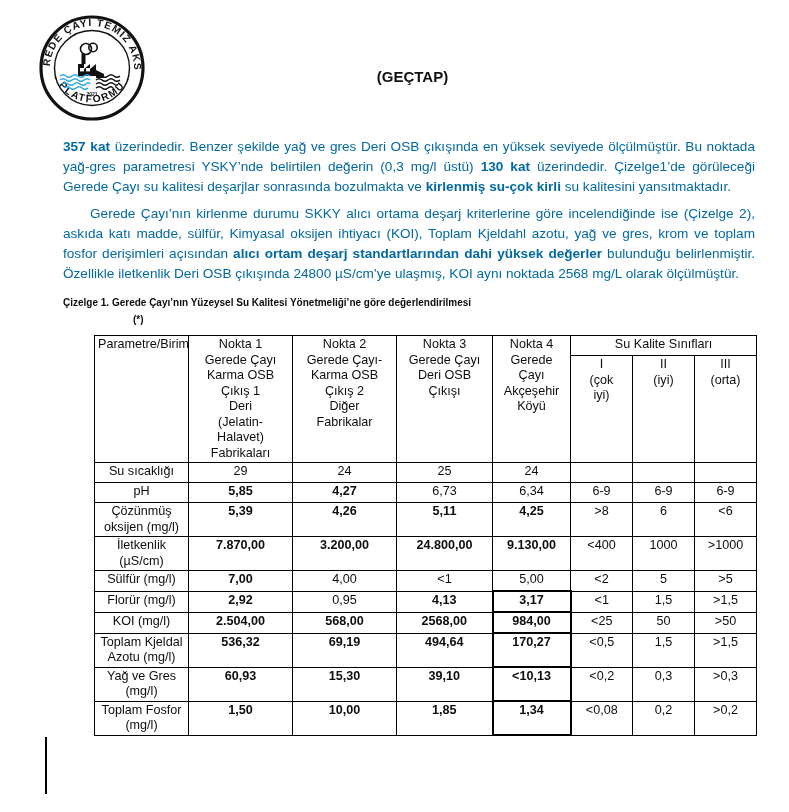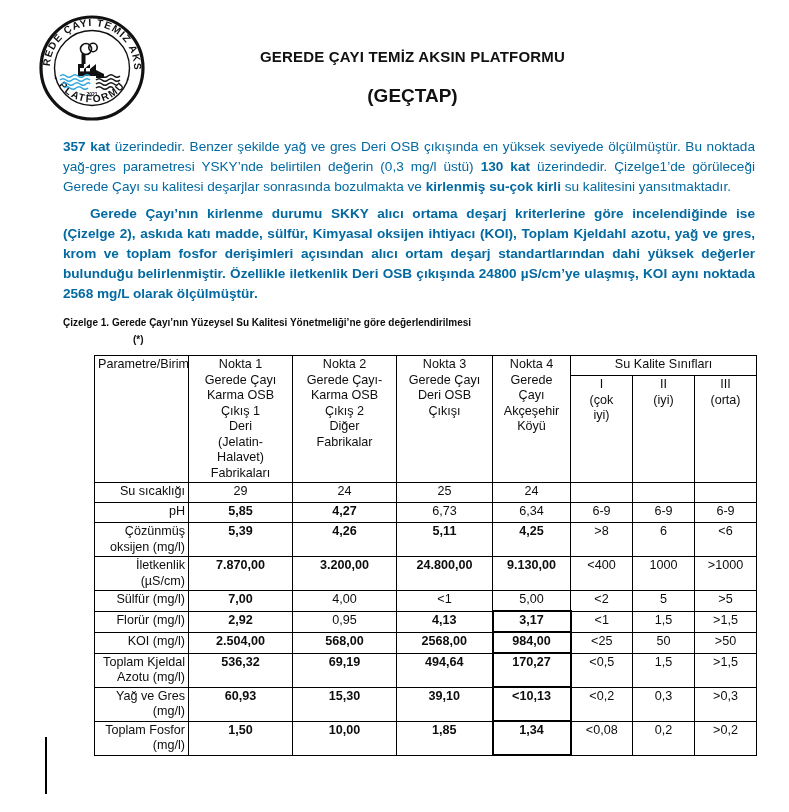--- a/index.html
+++ b/index.html
@@ -9,29 +9,29 @@
     background:#ffffff;
     color:#111;
     font-family:"Liberation Sans","DejaVu Sans",sans-serif;
     overflow:hidden;
   }
   
   .doc-header{display:flex;align-items:flex-start;padding:12px 0 0 36px;}
   .logo-wrap{width:112px;height:112px;flex:0 0 auto;}
   .titles{flex:1;text-align:center;padding:36px 112px 0 0;}
   .title-main{font-weight:bold;font-size:15px;letter-spacing:.2px;}
-  .title-sub{font-weight:bold;font-size:19px;margin-top:20px;}
+  .title-sub{font-weight:bold;font-size:15px;margin-top:20px;}
   
   .doc-main{padding:0 34px 0 63px;}
   p.body-par{
     font-size:13.6px;line-height:20px;text-align:justify;
     margin:0 0 7px 0;color:#0369a1;
   }
   p.body-par.first{margin-top:13px;}
-  p.body-par.indent{text-indent:27px;font-weight:bold;}
+  p.body-par.indent{text-indent:27px;}
   .caption{
     font-weight:bold;font-size:10px;line-height:17px;
     margin:10px 0 7px 0;color:#0d0d0d;
   }
   .caption .cap-line2{display:block;padding-left:70px;}
   
   table.wq{
     border-collapse:collapse;
     margin-left:31px;
     width:662px;
@@ -41,21 +41,21 @@
   }
   table.wq th,table.wq td{
     border:1.5px solid #000;
     padding:1px 3px 1px 3px;
     font-weight:normal;
     vertical-align:top;
     text-align:center;
     overflow:hidden;
   }
   table.wq th.pre{white-space:pre-line;}
-  table.wq .param,table.wq td.param{text-align:right;}
+  table.wq .param,table.wq td.param{text-align:center;}
   table.wq td{height:17px;}
   table.wq td.bold{font-weight:bold;}
   table.wq td.n4{border-width:2.5px;}
   table.wq th.group{height:17px;}
   
   .footnote{
     font-size:10.9px;line-height:14px;text-align:justify;
     margin:2px 0 0 0;color:#141414;
   }
   
@@ -105,21 +105,20 @@
             <path d="M60 64 q3 -2.6 6 0 t6 0 t6 0 t6 0"></path>
             <path d="M60 68 q3 -2.6 6 0 t6 0 t6 0 t6 0"></path>
             <path d="M60 72 q3 -2.6 6 0 t6 0 t6 0 t4 0"></path>
             <path d="M60 76 q3 -2.6 6 0 t6 0 t5 0"></path>
           </g>
         </g>
         <text x="56" y="83.5" font-size="5" font-weight="bold" text-anchor="middle" fill="#111" font-family="Liberation Sans, DejaVu Sans, sans-serif">2021</text>
       </svg>
     </div>
     <div class="titles">
-      <div class="title-main">GEREDE ÇAYI TEMİZ AKSIN PLATFORMU</div>
       <div class="title-sub">(GEÇTAP)</div>
     </div>
   </header>
 
   <main class="doc-main">
     <p class="body-par first"><b>357 kat</b><span> üzerindedir. Benzer şekilde yağ ve gres Deri OSB çıkışında en yüksek seviyede ölçülmüştür. Bu noktada yağ-gres parametresi YSKY’nde belirtilen değerin (0,3 mg/l üstü) </span><b>130 kat</b><span> üzerindedir. Çizelge1’de görüleceği Gerede Çayı su kalitesi deşarjlar sonrasında bozulmakta ve </span><b>kirlenmiş su-çok kirli</b><span> su kalitesini yansıtmaktadır.</span></p>
     <p class="body-par indent"><span>Gerede Çayı’nın kirlenme durumu SKKY alıcı ortama deşarj kriterlerine göre incelendiğinde ise (Çizelge 2), askıda katı madde, sülfür, Kimyasal oksijen ihtiyacı (KOI), Toplam Kjeldahl azotu, yağ ve gres, krom ve toplam fosfor derişimleri açısından </span><b>alıcı ortam deşarj standartlarından dahi yüksek değerler</b><span> bulunduğu belirlenmiştir. Özellikle iletkenlik Deri OSB çıkışında 24800 µS/cm’ye ulaşmış, KOI aynı noktada 2568 mg/L olarak ölçülmüştür.</span></p>
 
     <p class="caption">
       <span>Çizelge 1. Gerede Çayı’nın Yüzeysel Su Kalitesi Yönetmeliği’ne göre değerlendirilmesi</span>

